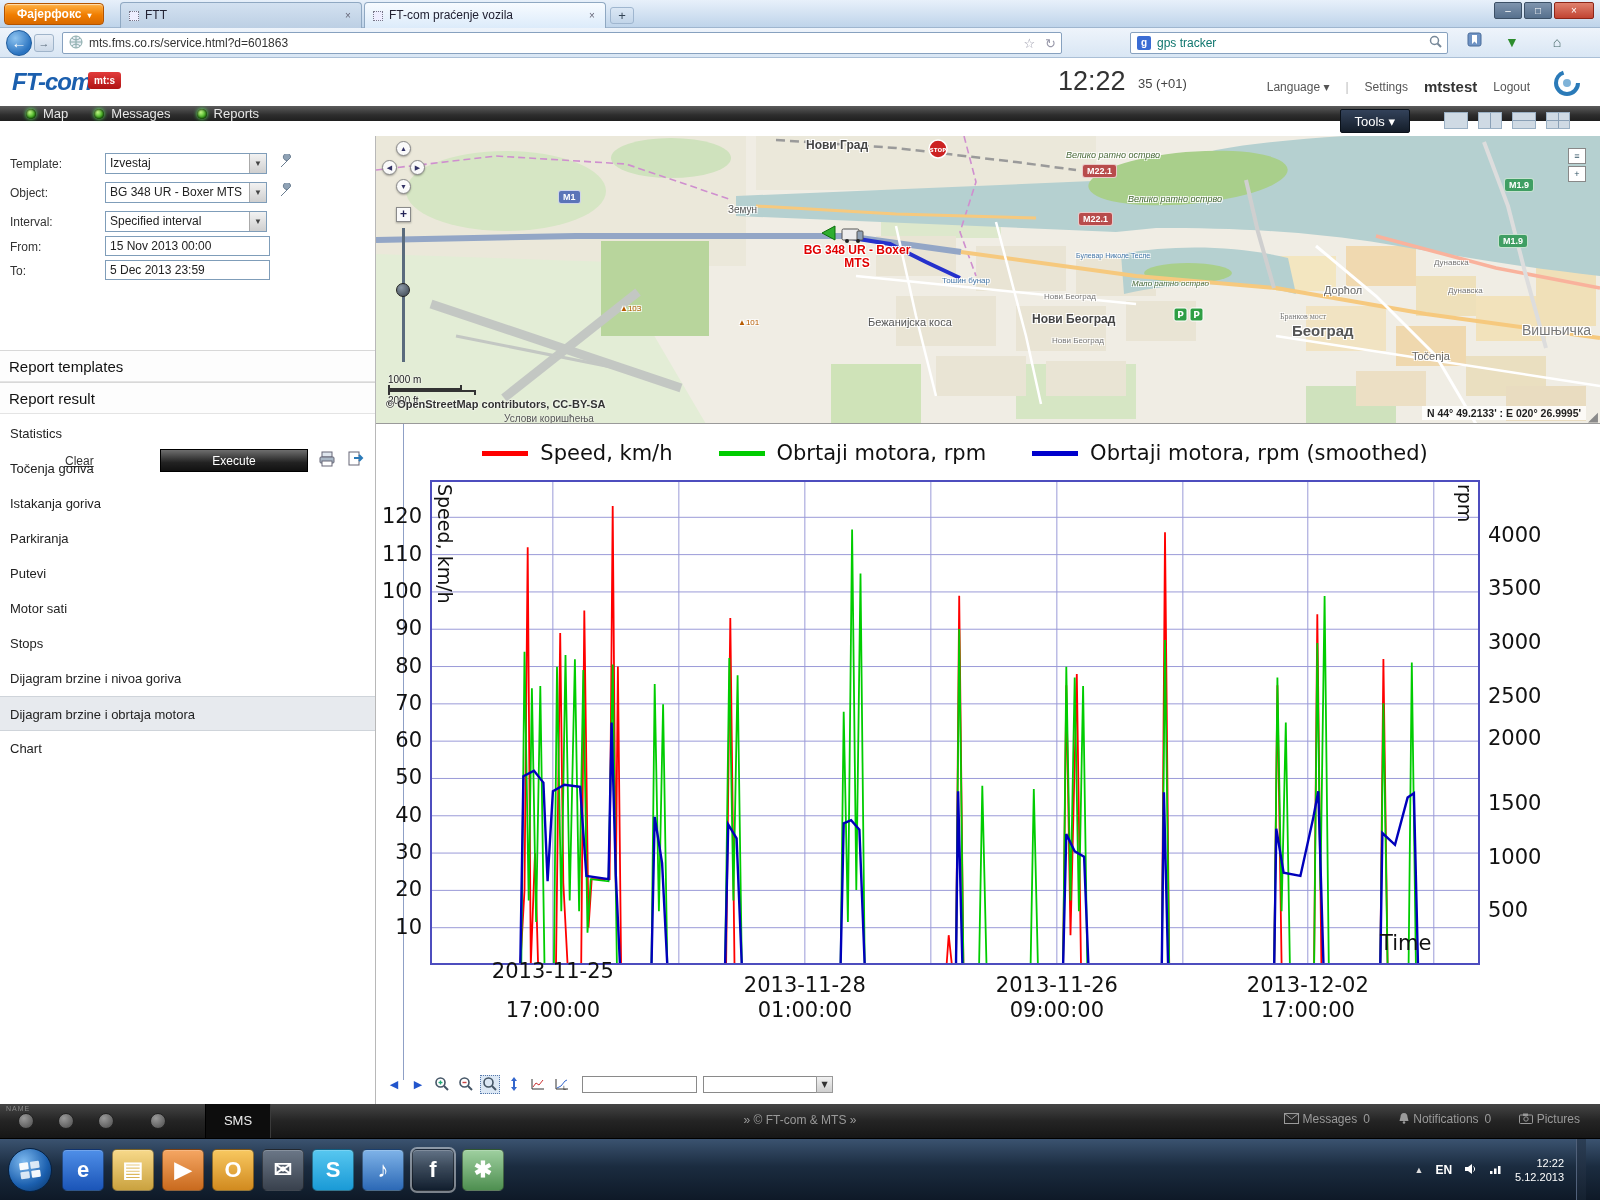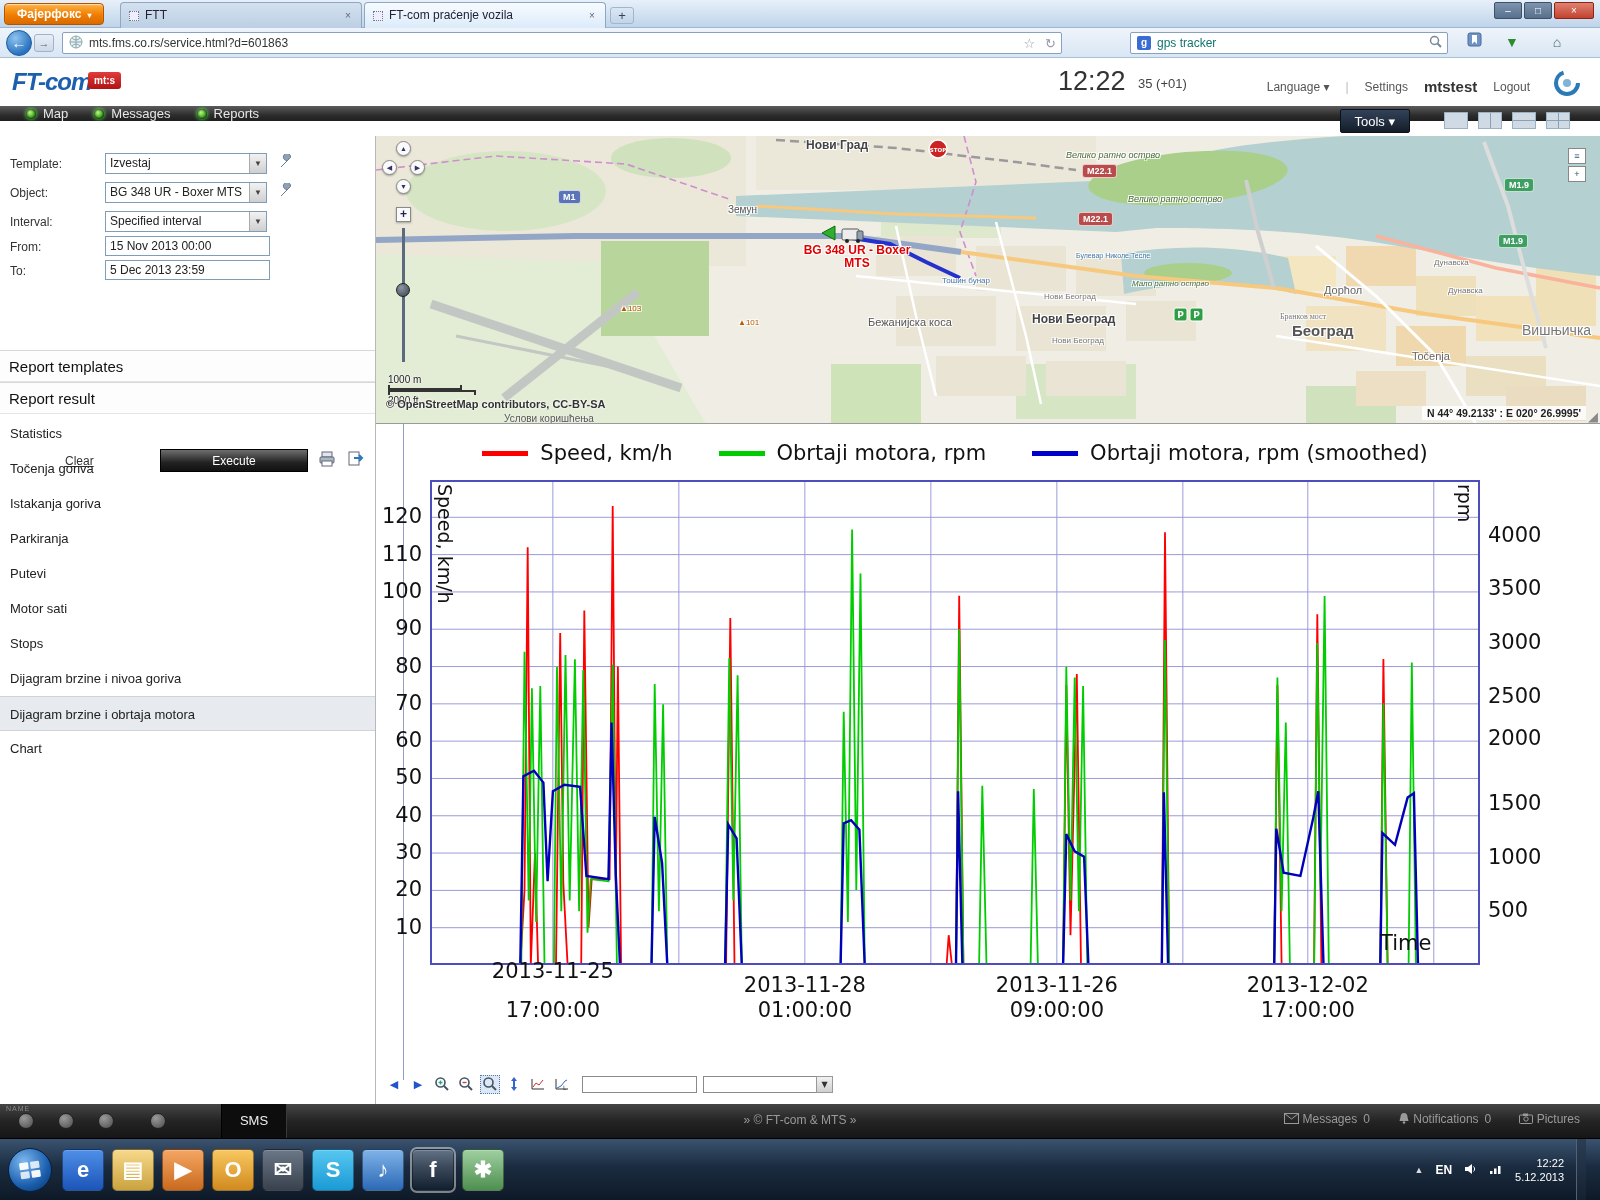--- a/index.html
+++ b/index.html
@@ -136,21 +136,21 @@
   .ccombo { position:relative; width:130px; height:17px; border:1px solid #8a8a8a; background:#fff; margin-left:2px; }
   .ccombo-arrow { position:absolute; right:-1px; top:-1px; width:17px; height:17px; background:linear-gradient(180deg,#f2f2f2,#cfcfcf);
     border:1px solid #999; font-size:8px; text-align:center; line-height:16px; color:#333; }
 
   
   .appfooter { position:absolute; left:0; top:1104px; width:1600px; height:34px;
     background:linear-gradient(180deg,#454545,#242424 50%,#161616); color:#b5b5b5; font-size:12px; }
   .namelbl { position:absolute; left:6px; top:1px; font-size:7px; color:#888; letter-spacing:1px; }
   .fdot { position:absolute; top:9px; width:16px; height:16px; border-radius:50%; background:radial-gradient(circle at 35% 30%,#9a9a9a,#4a4a4a); border:1px solid #222; }
   .smsbox { position:absolute; left:205px; top:0; width:66px; height:34px; background:#0d0d0d; color:#eee; text-align:center;
-    line-height:33px; font-size:13px; border-left:1px solid #000; border-right:1px solid #3a3a3a;margin-left:16px; }
+    line-height:33px; font-size:13px; border-left:1px solid #000; border-right:1px solid #3a3a3a; }
   .fcenter { position:absolute; left:0; width:1600px; text-align:center; top:9px; color:#9a9a9a; }
   .fright { position:absolute; right:20px; top:8px; display:flex; gap:28px; align-items:center; color:#9a9a9a; }
   .fright .cnt { margin-left:6px; }
 
   
   .taskbar { position:absolute; left:0; top:1138px; width:1600px; height:62px;
     background:linear-gradient(180deg,#3b5370,#1b2c40 45%,#0e1927); border-top:1px solid #000; }
   .orb { position:absolute; left:8px; top:9px; width:44px; height:44px; border-radius:50%;
     background:radial-gradient(circle at 35% 30%,#7db9ef,#1b5fae 60%,#0a3160); border:1px solid #062142;
     display:flex; align-items:center; justify-content:center; }

